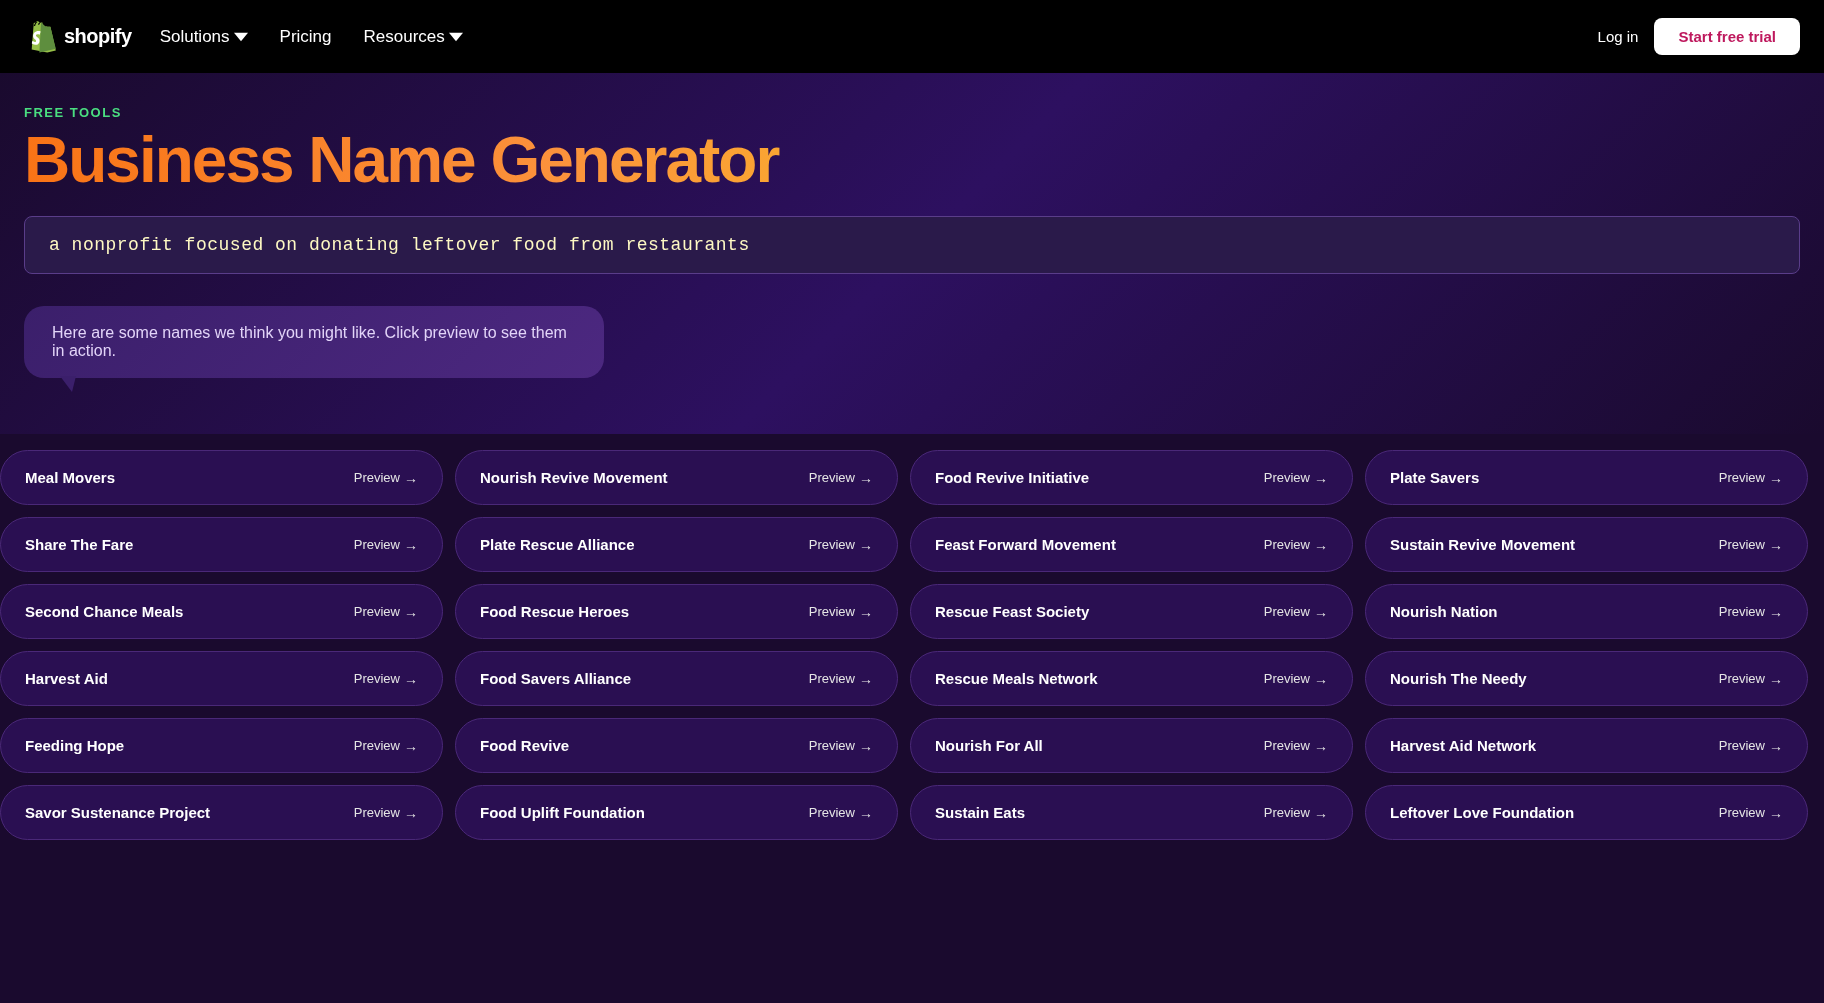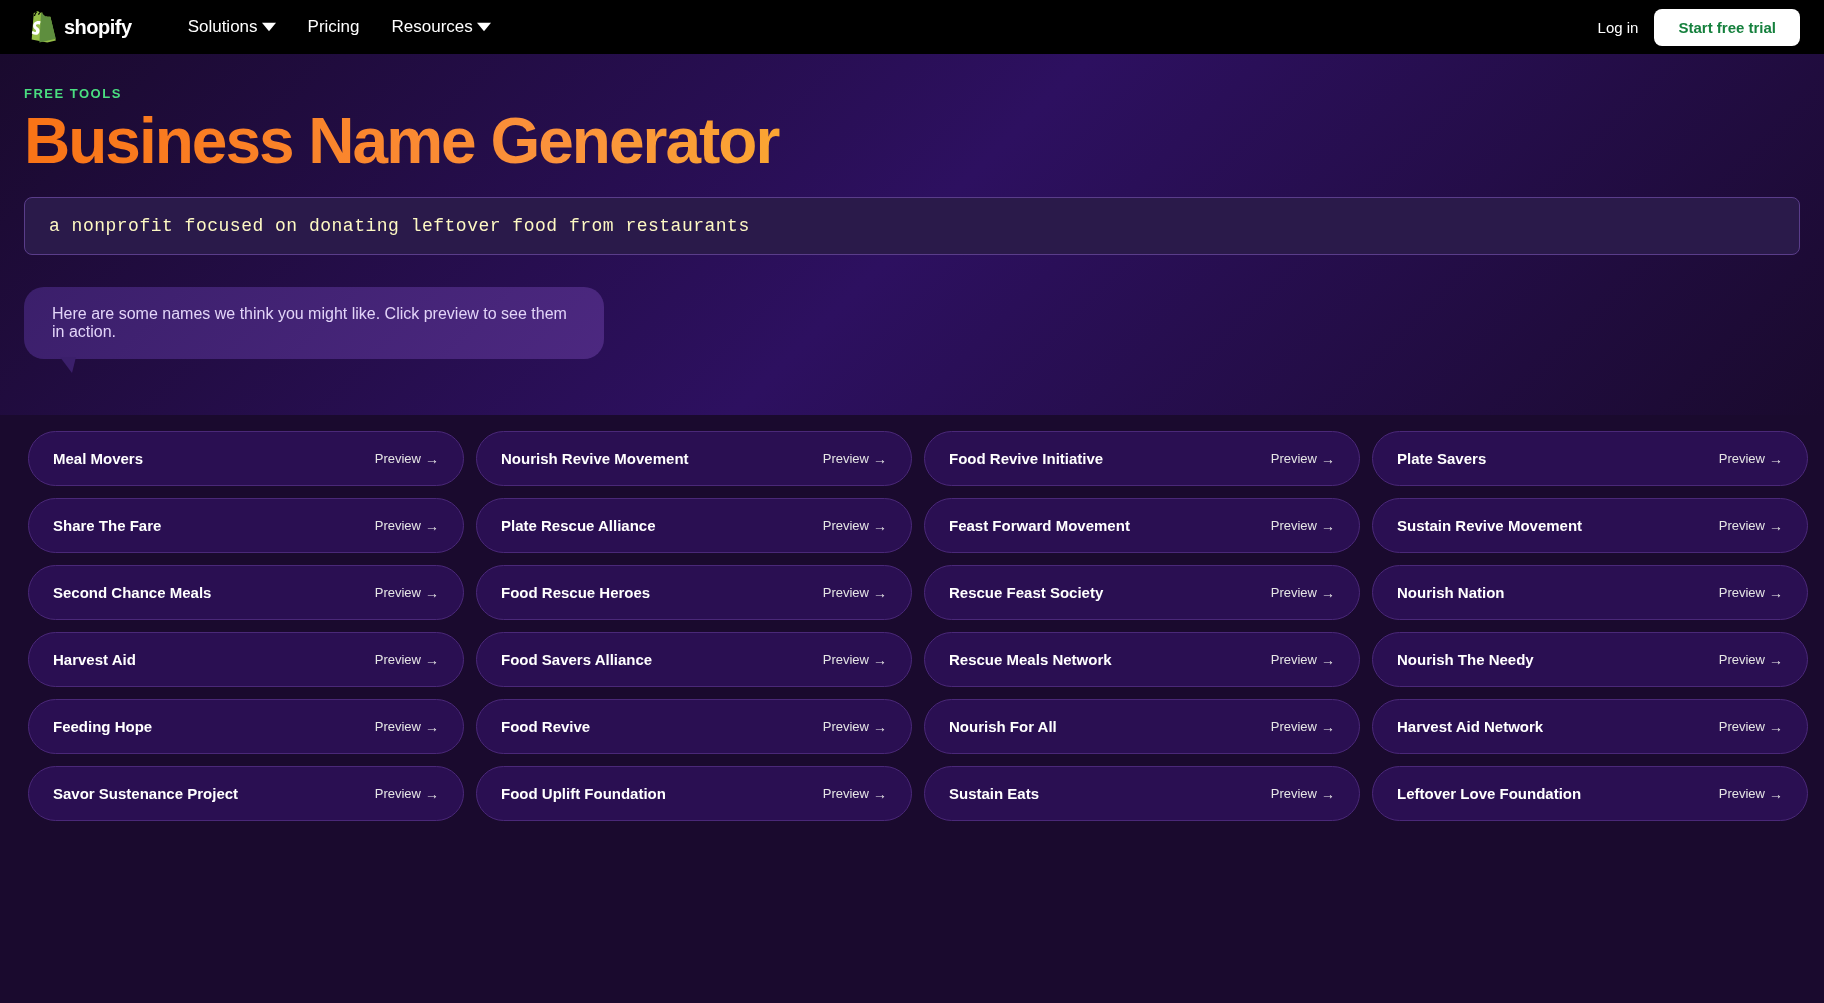--- a/index.html
+++ b/index.html
@@ -9,22 +9,22 @@
       min-height: 100vh;
       color: #fff;
     }
 
     
     nav {
       background: #000;
       display: flex;
       align-items: center;
       padding: 12px 24px;
-      height: 54px;
-      gap: 44px;
+      height: 73px;
+      gap: 16px;
     }
     .nav-logo {
       display: flex;
       align-items: center;
       gap: 8px;
       text-decoration: none;
     }
     .shopify-bag {
       width: 32px;
       height: 32px;
@@ -62,21 +62,21 @@
       gap: 16px;
     }
     .login-link {
       color: #ffffff;
       text-decoration: none;
       font-size: 15px;
       cursor: pointer;
     }
     .start-trial-btn {
       background: #fff;
-      color: #15803d;
+      color: #be185d;
       border: none;
       border-radius: 8px;
       padding: 10px 24px;
       font-size: 15px;
       font-weight: 600;
       cursor: pointer;
     }
 
     
     .hero {
@@ -137,21 +137,21 @@
       left: 36px;
       width: 0;
       height: 0;
       border-left: 12px solid transparent;
       border-right: 4px solid transparent;
       border-top: 16px solid #3b1f6b;
     }
 
     
     .names-grid {
-      padding: 16px 16px 32px 28px;
+      padding: 16px 16px 32px 0;
       display: grid;
       grid-template-columns: repeat(4, 1fr);
       gap: 12px;
     }
     .name-card {
       background: #2a0f52;
       border: 1.5px solid #4a2878;
       border-radius: 50px;
       padding: 18px 24px;
       display: flex;

